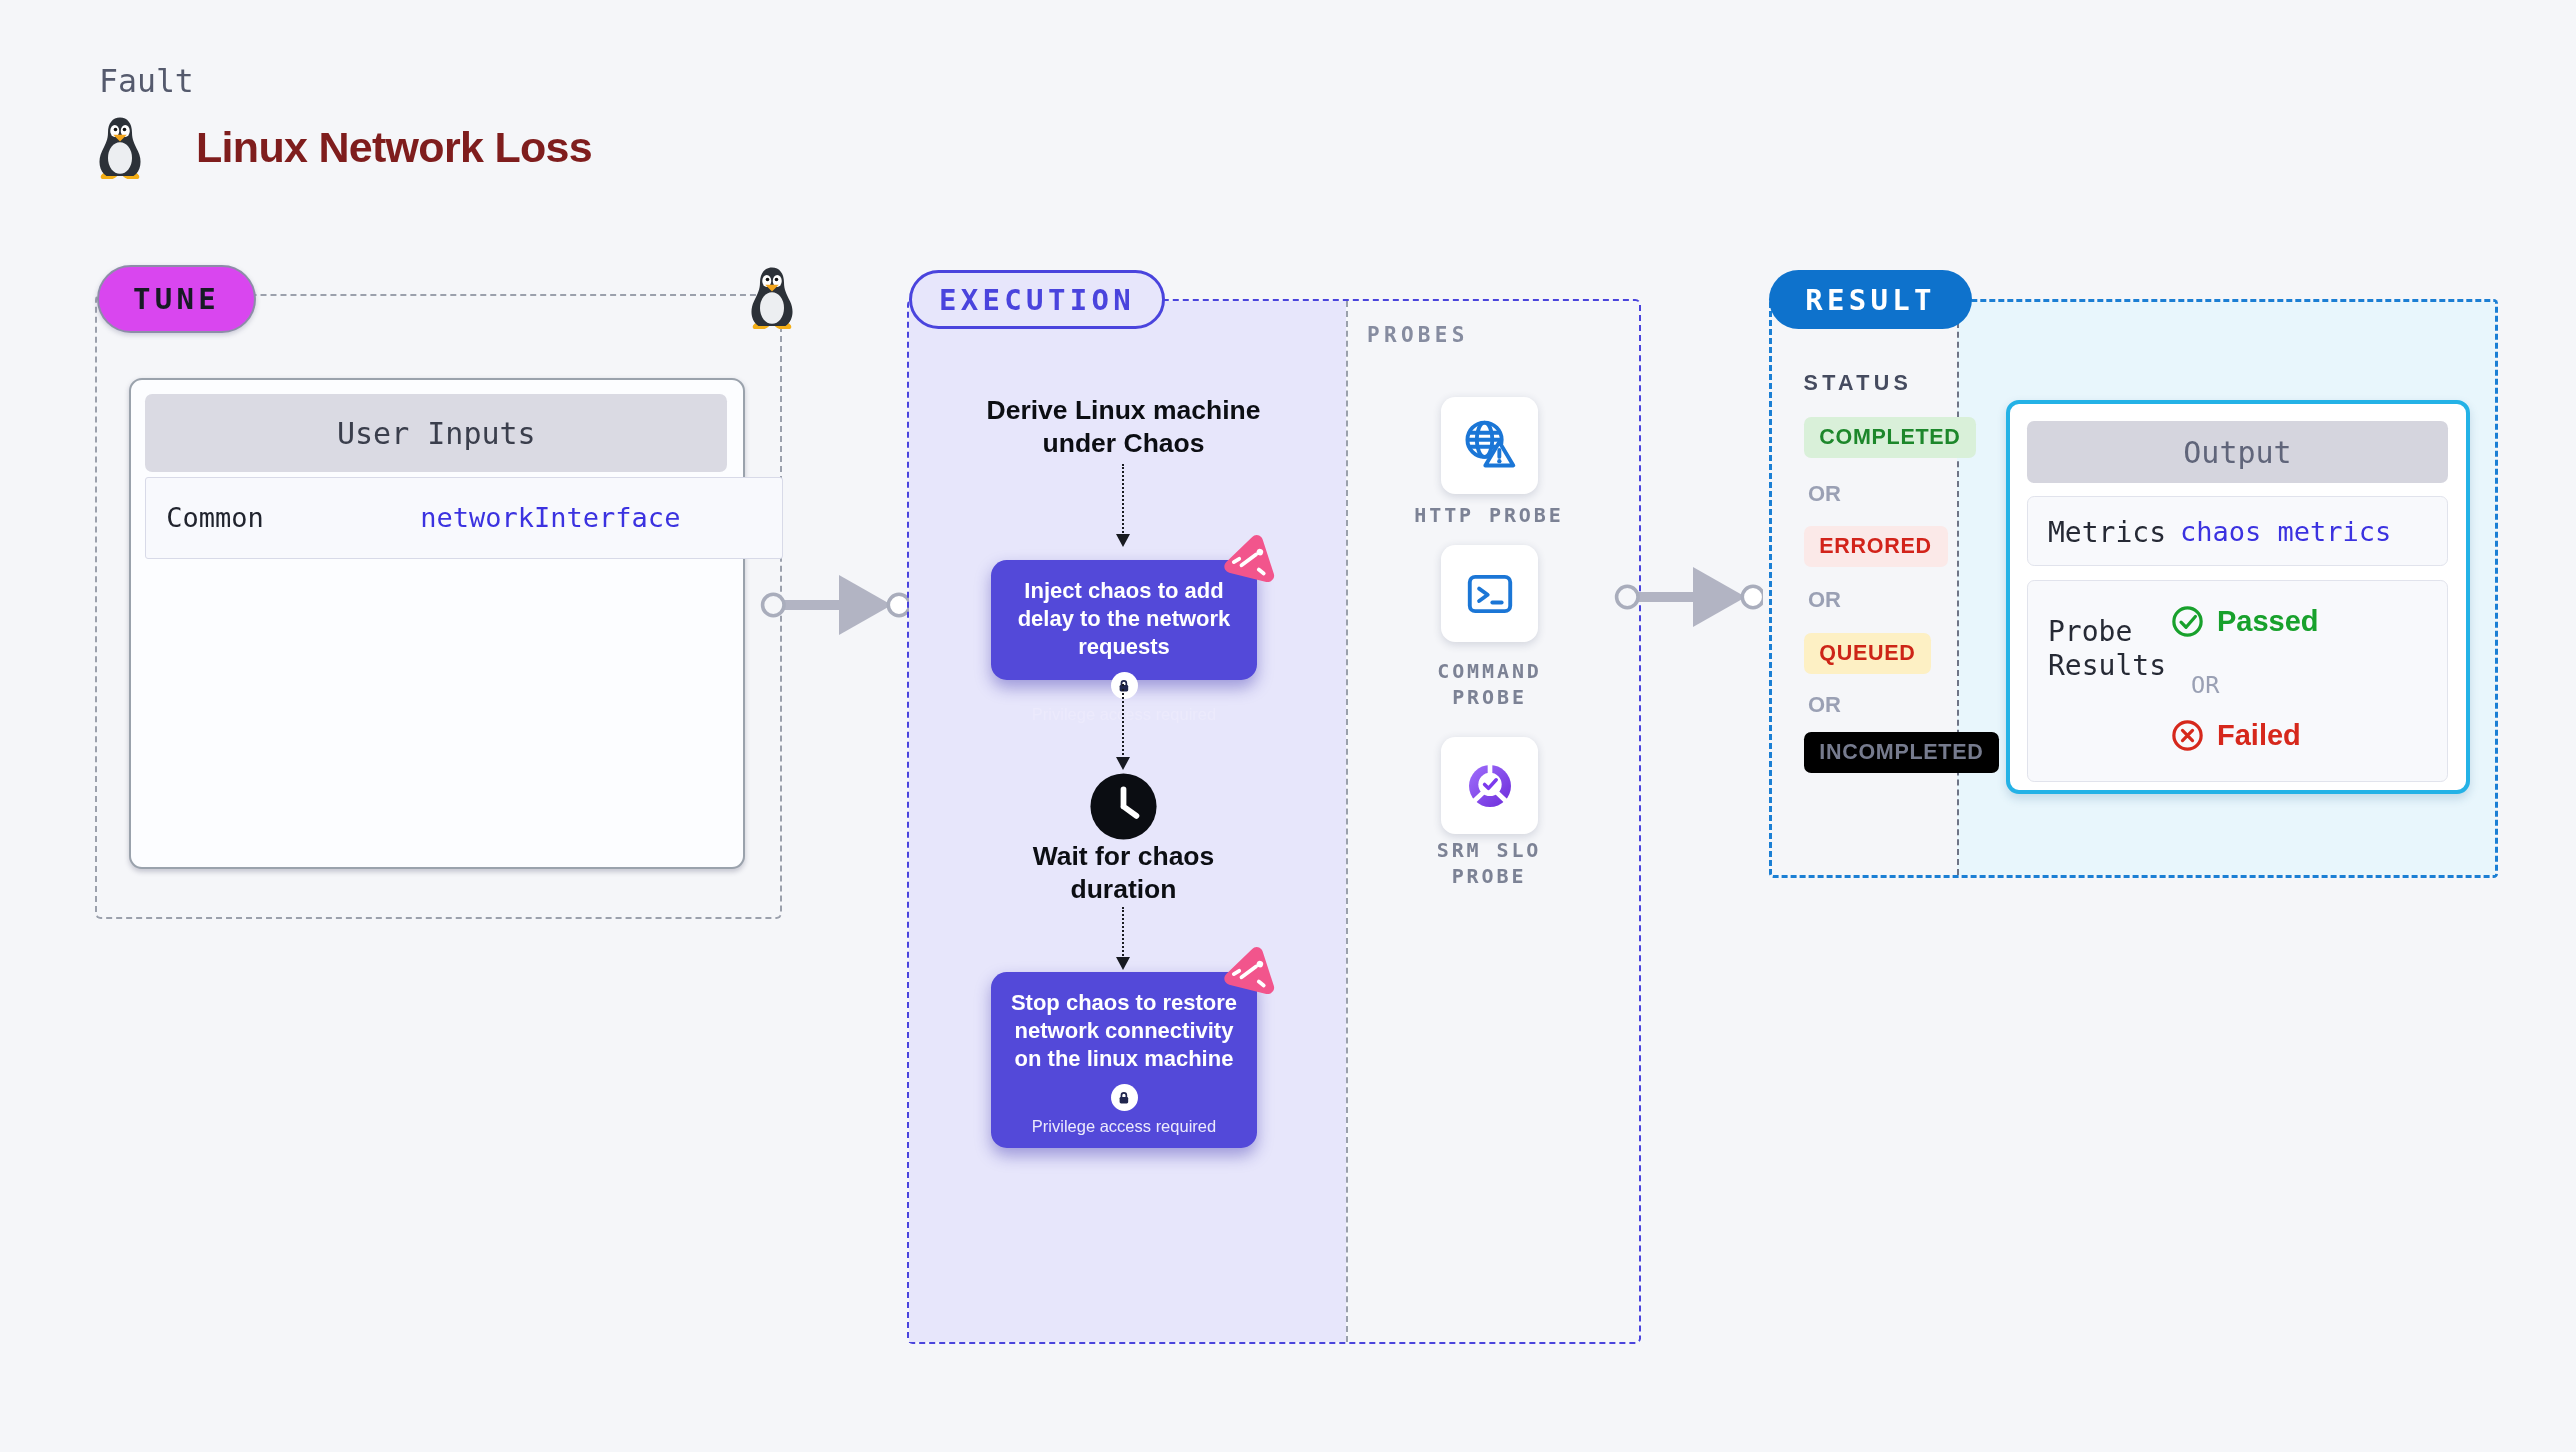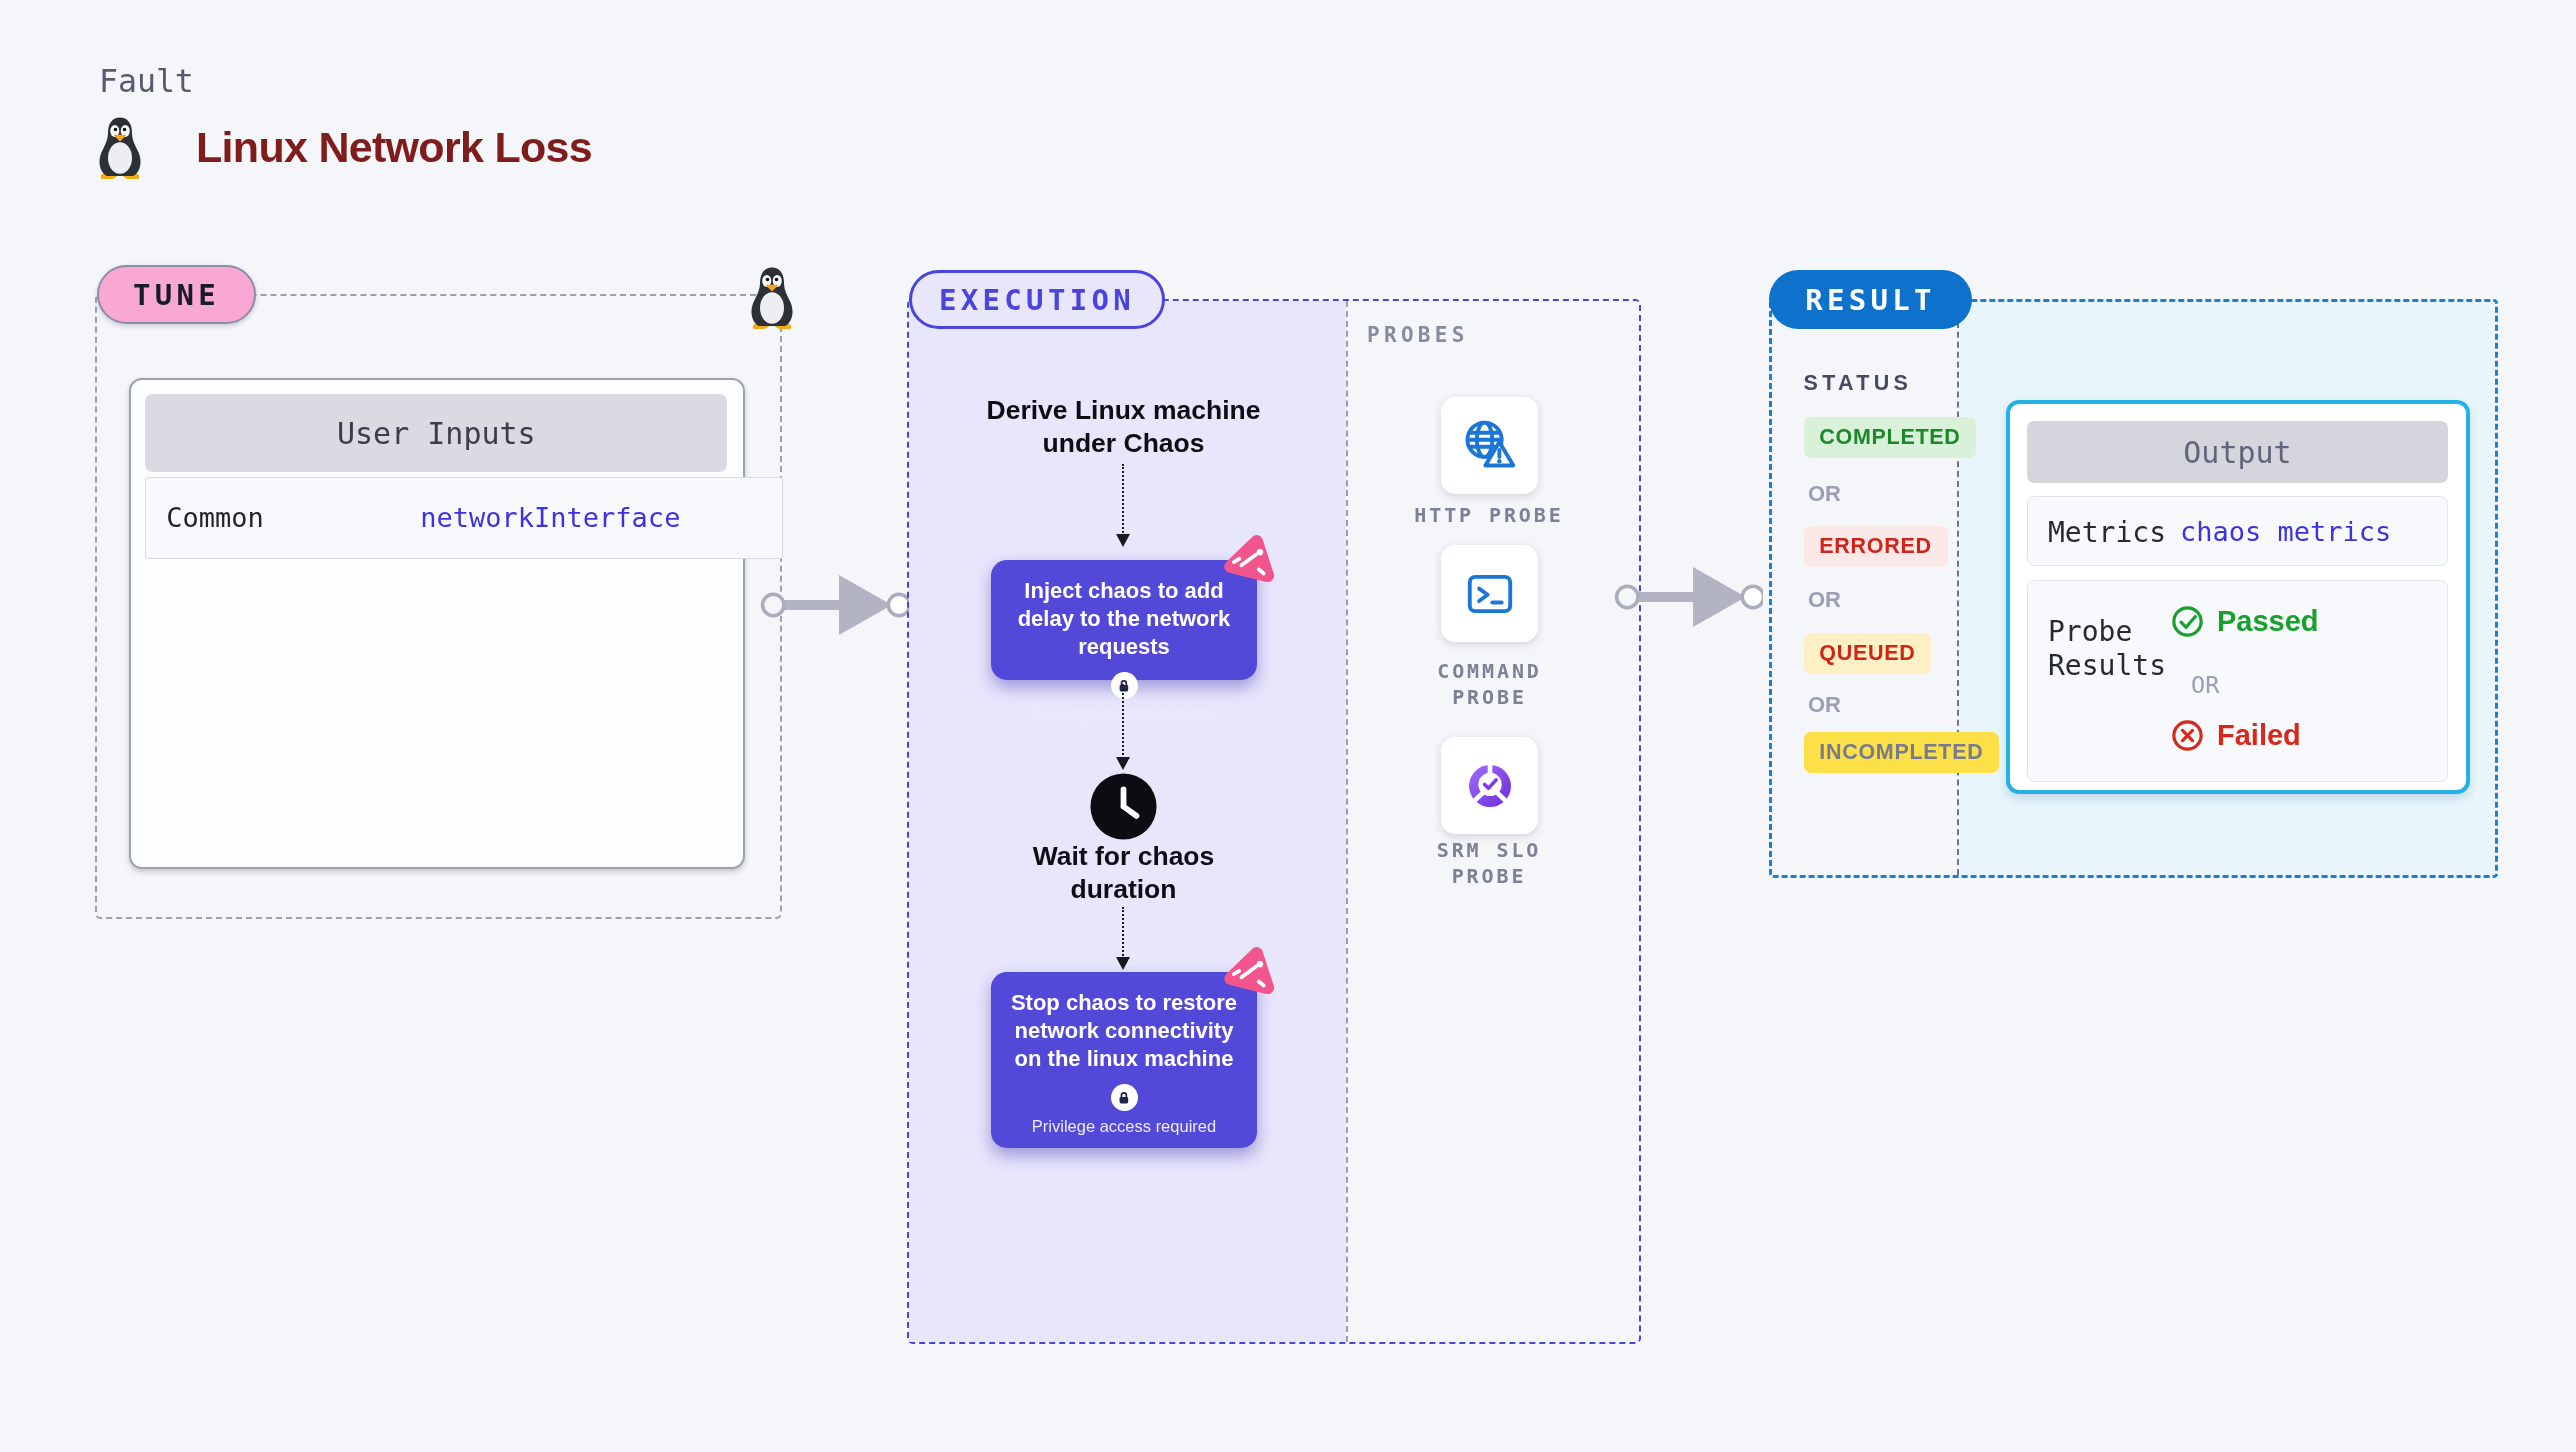--- a/index.html
+++ b/index.html
@@ -8,21 +8,21 @@
   .mono{font-family:"DejaVu Sans Mono",monospace;}
   .abs{position:absolute;}
 
   
   #fault-kicker{left:99px;top:63px;font-size:31.5px;color:#555a6d;font-weight:500;}
   #page-title{left:196px;top:123px;font-size:43px;font-weight:bold;color:#7f1d1d;letter-spacing:-0.7px;}
 
   
   .pill{display:flex;align-items:center;justify-content:center;font-weight:bold;
         border-radius:43px;letter-spacing:4.3px;box-sizing:border-box;}
-  #tune-pill{left:97px;top:265px;width:159px;height:59px;background:#f9a8d4;
+  #tune-pill{left:97px;top:265px;width:159px;height:68px;background:#d946ef;
              border:2.9px solid #8d8da8;color:#171b24;font-size:29px;box-shadow:0 2.1px 5.7px rgba(70,70,110,.25);}
   #exec-pill{left:909px;top:270px;width:256px;height:59px;background:#e7e6fb;
              border:3.6px solid #4a44dd;color:#4a44dd;font-size:29px;}
   #result-pill{left:1769px;top:270px;width:203px;height:59px;background:#0e72cc;color:#fff;font-size:29px;}
 
   
   #tune-box{left:95px;top:294px;width:683px;height:621px;border:2.1px dashed #9ba0ac;border-radius:5.7px;}
   #ui-card{left:129px;top:378px;width:616px;height:491px;background:#fcfdff;border:2.9px solid #9aa2ac;
            border-radius:13px;box-shadow:0 2.9px 5.7px rgba(60,60,90,.25);box-sizing:border-box;}
   #ui-header{left:14.3px;top:14.3px;width:582px;height:78px;background:#dadae3;border-radius:7.2px;
@@ -290,21 +290,21 @@
   <div class="abs" id="result-box">
     <div id="result-fill"></div>
     <div id="status-title">STATUS</div>
 
     <div class="status-badge" id="badge-0" style="color: rgb(29, 135, 43); background: rgb(217, 240, 217);">COMPLETED</div>
     <div class="or-label" id="or-0">OR</div>
     <div class="status-badge" id="badge-1" style="color: rgb(210, 35, 26); background: rgb(251, 233, 232);">ERRORED</div>
     <div class="or-label" id="or-1">OR</div>
     <div class="status-badge" id="badge-2" style="color: rgb(205, 37, 23); background: rgb(253, 240, 196);">QUEUED</div>
     <div class="or-label" id="or-2">OR</div>
-    <div class="status-badge" id="badge-3" style="color: rgb(118, 123, 142); background: #fde047;">INCOMPLETED</div>
+    <div class="status-badge" id="badge-3" style="color: rgb(118, 123, 142); background: #000000;">INCOMPLETED</div>
 
     <div id="output-card">
       <div id="output-header" class="mono">Output</div>
       <div class="output-row" id="metrics-row">
         <div class="out-label mono" style="top:19.3px">Metrics</div>
         <div id="metrics-value" class="mono">chaos metrics</div>
       </div>
       <div class="output-row" id="probe-row">
         <div class="out-label mono" style="top:34px;width:122px;">Probe Results</div>
         <div class="verdict" id="passed-line">

